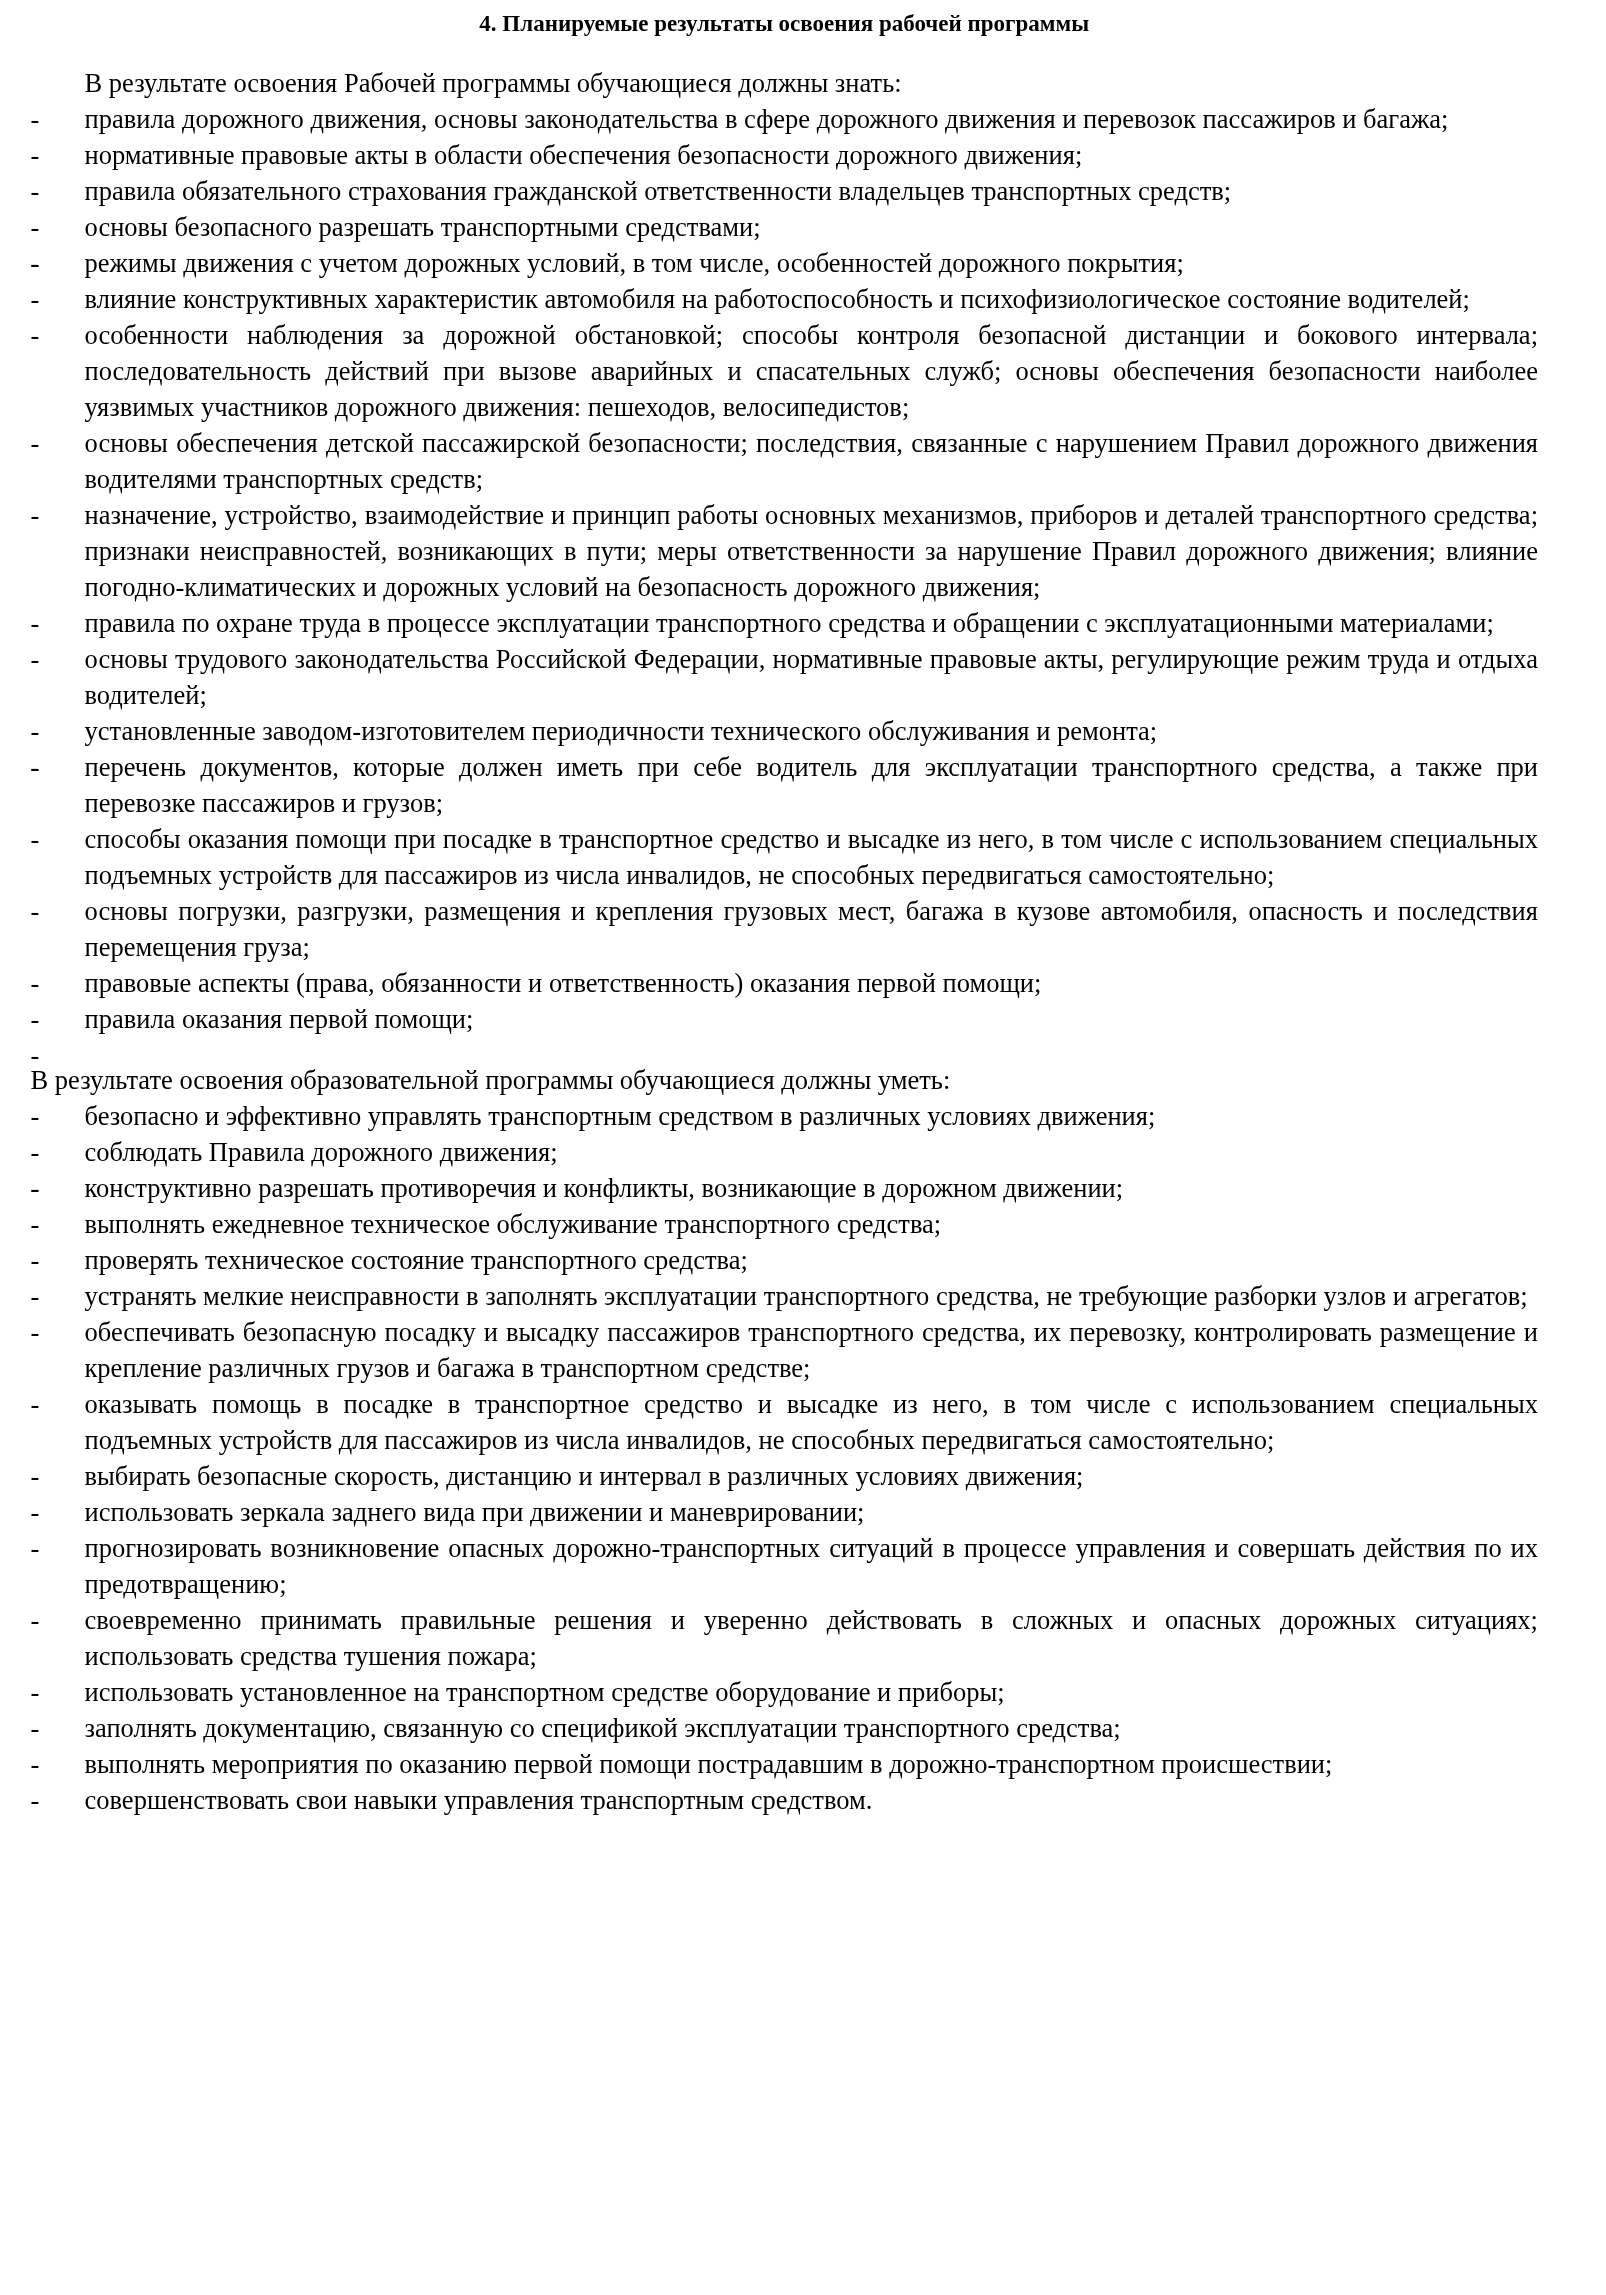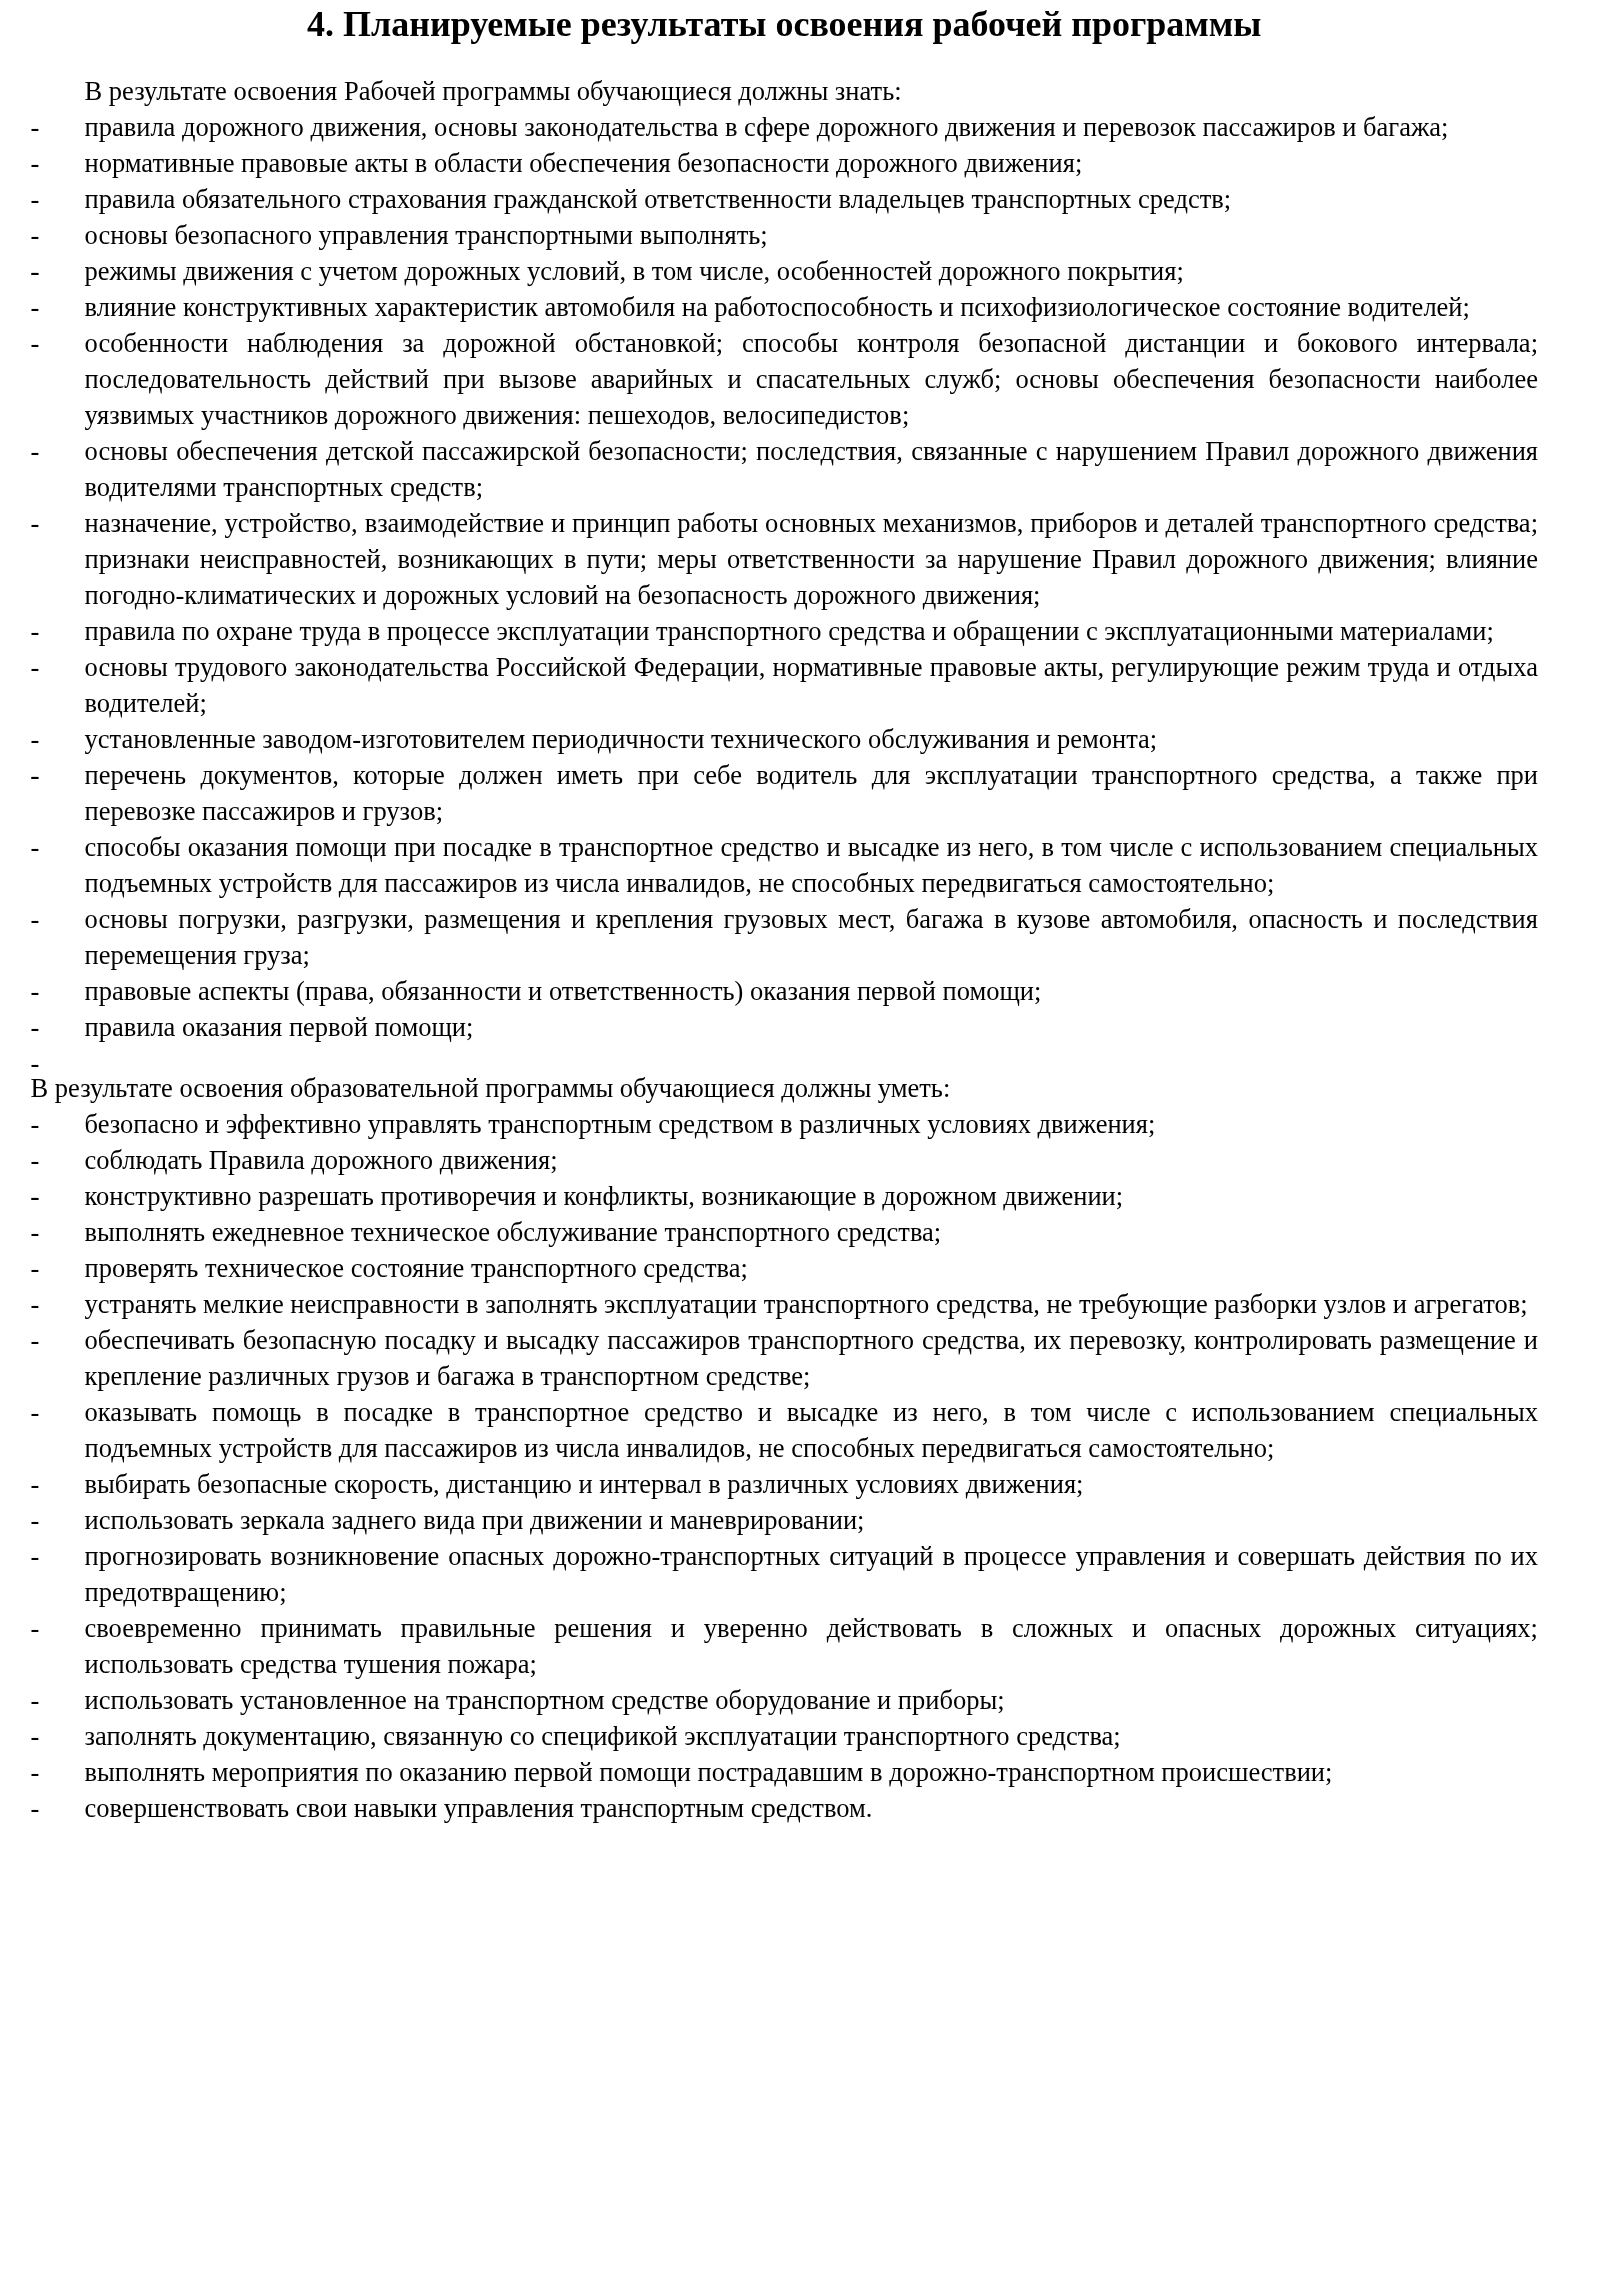--- a/index.html
+++ b/index.html
@@ -16,24 +16,24 @@
     line-height: 36px;
     overflow: hidden;
   }
   .page {
     box-sizing: border-box;
     width: 1606px;
     height: 2295px;
     padding: 6.4px 68px 0 30.5px;
   }
   .title {
-    font-size: 36px;
+    font-size: 23px;
     font-weight: bold;
     text-align: center;
-    margin: 0 0 31px 0;
+    margin: 0 0 23px 0;
   }
   .intro {
     margin: 0;
     text-align: justify;
   }
   .intro.first {
     text-indent: 54px;
   }
   .intro.section2 {
     margin-top: 25px;
@@ -60,21 +60,21 @@
 <div class="page">
 
   <h1 class="title">4. Планируемые результаты освоения рабочей программы</h1>
 
   <p class="intro first">В результате освоения Рабочей программы обучающиеся должны знать:</p>
 
   <ul class="list" id="know-list">
       <li class="item"><span class="marker">-</span><span>правила дорожного движения, основы законодательства в сфере дорожного движения и перевозок пассажиров и багажа;</span></li>
       <li class="item"><span class="marker">-</span><span>нормативные правовые акты в области обеспечения безопасности дорожного движения;</span></li>
       <li class="item"><span class="marker">-</span><span>правила обязательного страхования гражданской ответственности владельцев транспортных средств;</span></li>
-      <li class="item"><span class="marker">-</span><span>основы безопасного управления транспортными выполнять;</span></li>
+      <li class="item"><span class="marker">-</span><span>основы безопасного разрешать транспортными средствами;</span></li>
       <li class="item"><span class="marker">-</span></li>
       <li class="item"><span class="marker">-</span><span>режимы движения с учетом дорожных условий, в том числе, особенностей дорожного покрытия;</span></li>
       <li class="item"><span class="marker">-</span><span>влияние конструктивных характеристик автомобиля на работоспособность и психофизиологическое состояние водителей;</span></li>
       <li class="item"><span class="marker">-</span><span>особенности наблюдения за дорожной обстановкой; способы контроля безопасной дистанции и бокового интервала; последовательность действий при вызове аварийных и спасательных служб; основы обеспечения безопасности наиболее уязвимых участников дорожного движения: пешеходов, велосипедистов;</span></li>
       <li class="item"><span class="marker">-</span><span>основы обеспечения детской пассажирской безопасности; последствия, связанные с нарушением Правил дорожного движения водителями транспортных средств;</span></li>
       <li class="item"><span class="marker">-</span><span>назначение, устройство, взаимодействие и принцип работы основных механизмов, приборов и деталей транспортного средства; признаки неисправностей, возникающих в пути; меры ответственности за нарушение Правил дорожного движения; влияние погодно-климатических и дорожных условий на безопасность дорожного движения;</span></li>
       <li class="item"><span class="marker">-</span><span>правила по охране труда в процессе эксплуатации транспортного средства и обращении с эксплуатационными материалами;</span></li>
       <li class="item"><span class="marker">-</span><span>основы трудового законодательства Российской Федерации, нормативные правовые акты, регулирующие режим труда и отдыха водителей;</span></li>
       <li class="item"><span class="marker">-</span><span>установленные заводом-изготовителем периодичности технического обслуживания и ремонта;</span></li>
       <li class="item"><span class="marker">-</span></li>

